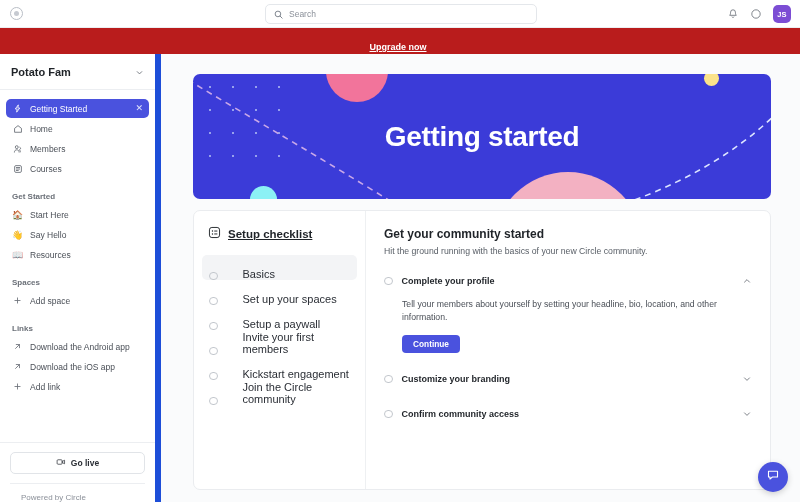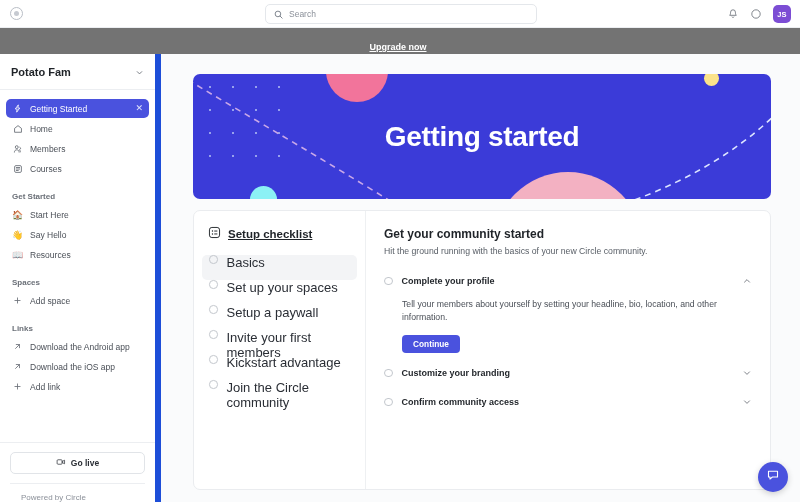--- a/index.html
+++ b/index.html
@@ -48,21 +48,21 @@
   .avatar {
     width: 18px; height: 18px; border-radius: 5px;
     background: #7c4dd4; color: #fff;
     font-size: 7.5px; font-weight: bold; letter-spacing: .2px;
     display: flex; align-items: center; justify-content: center;
   }
 
   
   .promo {
     position: absolute; top: 28px; left: 0; width: 800px; height: 38px;
-    background: #737373;
+    background: #b91c1c;
     display: flex; align-items: center; justify-content: center;
     color: #ffffff; font-size: 9px;
   }
   .promo a {
     color: #fff; text-decoration: underline; font-weight: bold; margin-right: 4px;
   }
 
   
   .sidebar {
     position: absolute; top: 54px; left: 0; width: 161px; height: 448px;
@@ -139,24 +139,24 @@
     border: 1px solid #eaecef; border-radius: 7px;
     display: flex; overflow: hidden;
   }
   .checklist { width: 172px; border-right: 1px solid #eef0f2; padding: 14px 0 0 0; }
   .cl-head {
     display: flex; align-items: center; gap: 7px;
     padding: 0 14px; margin-bottom: 12px;
   }
   .cl-title { font-size: 11.5px; font-weight: bold; color: #1f2328; text-decoration: underline; }
   .cl-item {
-    display: flex; align-items: flex-start; gap: 9px;
+    display: flex; align-items: flex-end; gap: 25px;
     height: 25px; margin: 0 8px; padding: 0 7px;
     border-radius: 5px; cursor: pointer;
-    font-size: 13px; color: #2a2e35;
+    font-size: 11px; color: #2a2e35;
   }
   .cl-item.sel { background: #f3f4f6; }
   .radio {
     width: 8.5px; height: 8.5px; border-radius: 50%;
     border: 1.1px solid #c3c7cd; flex: none;
   }
   .panel { flex: 1; padding: 16px 18px 0 18px; }
   .panel-title { font-size: 12px; font-weight: bold; color: #1f2328; }
   .panel-sub { font-size: 8.7px; color: #585e66; margin-top: 5px; }
   .acc { margin-top: 16px; }
@@ -167,21 +167,21 @@
   .acc-chevron { margin-left: auto; }
   .acc-body { padding-left: 18px; margin-top: 8px; }
   .acc-text { font-size: 8.7px; color: #4a4f57; line-height: 1.55; max-width: 330px; }
   .btn-primary {
     margin-top: 10px; height: 18px; padding: 0 11px;
     background: #4a52de; color: #fff; border: none; border-radius: 4px;
     font-family: "Liberation Sans", sans-serif;
     font-size: 8.3px; font-weight: bold; cursor: pointer;
     display: inline-flex; align-items: center;
   }
-  .acc + .acc { margin-top: 11px; }
+  .acc + .acc { margin-top: 17px; }
 
   .chat-fab {
     position: absolute; right: 12px; bottom: 10px;
     width: 30px; height: 30px; border-radius: 50%;
     background: #4a52de; cursor: pointer;
     display: flex; align-items: center; justify-content: center;
     box-shadow: 0 2px 6px rgba(0,0,0,.18);
   }
 </style>
 </head>
@@ -402,21 +402,21 @@
       <div class="cl-item">
         <span class="radio"></span>
         <span>Setup a paywall</span>
       </div>
       <div class="cl-item">
         <span class="radio"></span>
         <span>Invite your first members</span>
       </div>
       <div class="cl-item">
         <span class="radio"></span>
-        <span>Kickstart advantage</span>
+        <span>Kickstart engagement</span>
       </div>
       <div class="cl-item">
         <span class="radio"></span>
         <span>Join the Circle community</span>
       </div>
     </div>
 
     <div class="panel">
       <div class="panel-title">Get your community started</div>
       <div class="panel-sub">Hit the ground running with the basics of your new Circle community.</div>

